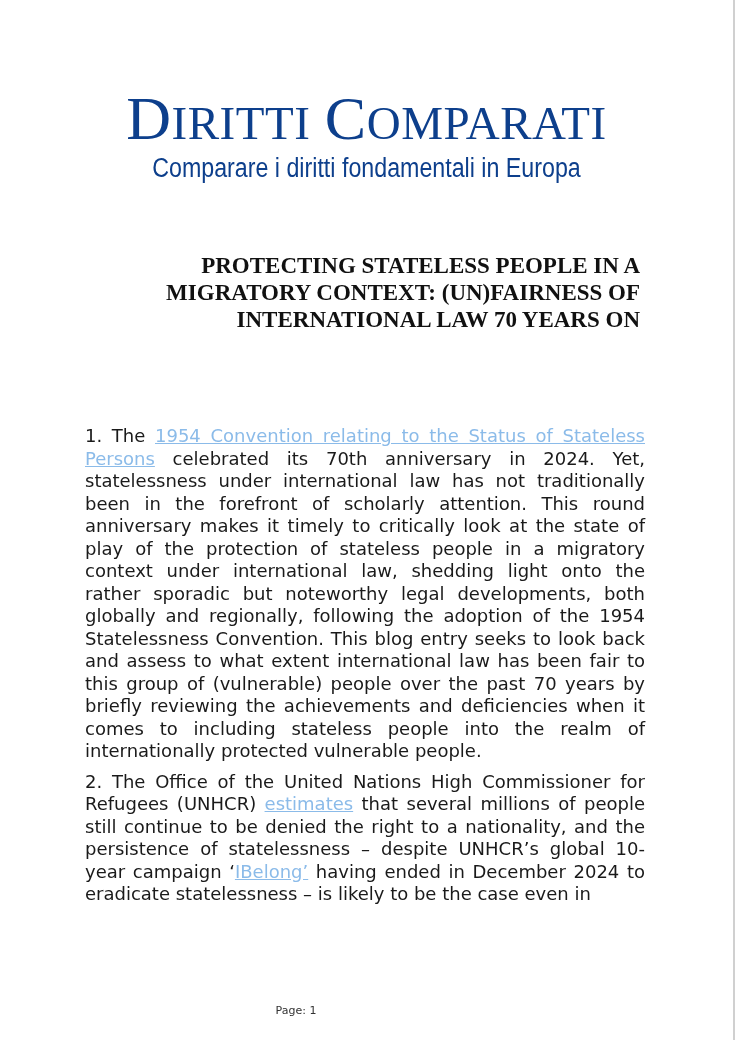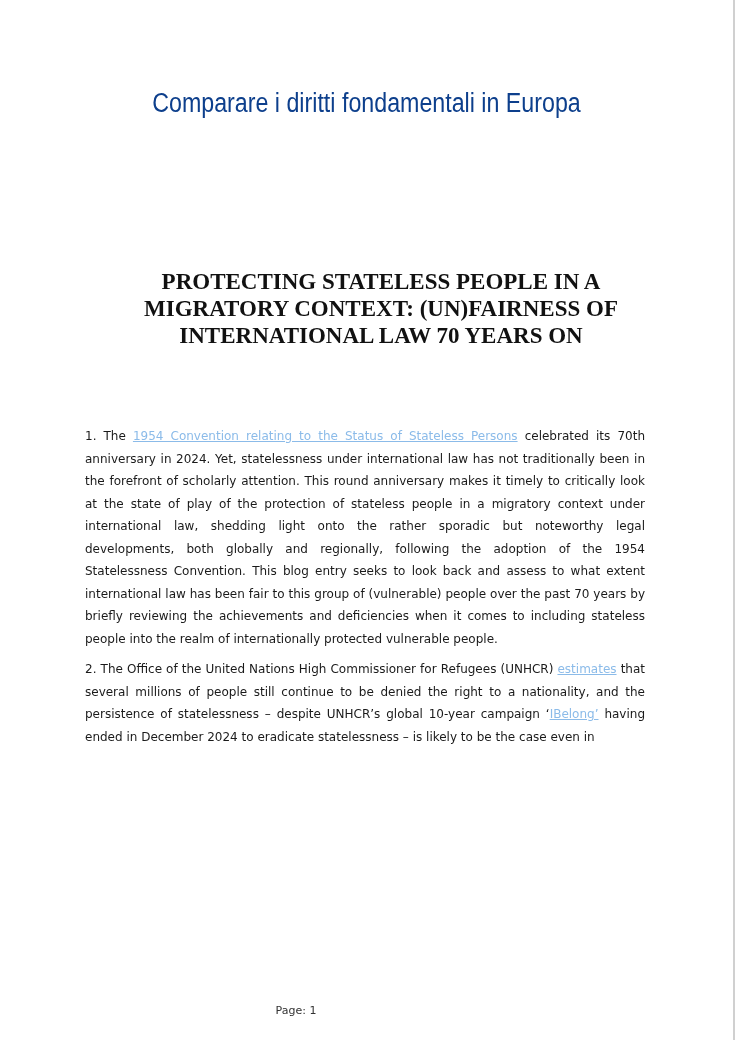--- a/index.html
+++ b/index.html
@@ -6,35 +6,39 @@
     body { width: 735px; height: 1040px; position: relative; overflow: hidden; }
     .page { position: absolute; left: 0; top: 0; width: 733px; height: 1040px; background: #fff; border-right: 2px solid #d0d0d0; }
     .logo { position: absolute; left: 0; top: 88px; width: 733px; text-align: center; }
     .logo-title { font-family: "Liberation Serif", "DejaVu Serif", serif; color: #0d3f8c; font-size: 56px; line-height: 60px; letter-spacing: 0.5px; white-space: nowrap; }
     .logo-title .big { font-size: 62px; }
     .logo-title .sc { font-size: 47px; }
     .logo-sub { font-family: "Liberation Sans", "DejaVu Sans", sans-serif; color: #0d3f8c; font-size: 27px; line-height: 30px; margin-top: 0px; transform: scaleX(0.86); white-space: nowrap; }
     .title { position: absolute; left: 90px; top: 252px; width: 550px; text-align: center; font-family: "Liberation Serif", "DejaVu Serif", serif; font-weight: bold; font-size: 23px; line-height: 27px; color: #111; }
     .byline { position: absolute; left: 0; top: 340px; width: 733px; text-align: center; font-family: "DejaVu Sans", "Liberation Sans", sans-serif; font-style: italic; font-size: 12px; color: #222; }
     .byline a { color: #7fb2e8; text-decoration: underline; font-weight: bold; }
-    .body { position: absolute; left: 85px; top: 425px; width: 560px; font-family: "DejaVu Sans", "Liberation Sans", sans-serif; font-size: 12px; line-height: 22.5px; color: #1a1a1a; text-align: justify; }
+    .body { position: absolute; left: 85px; top: 425px; width: 560px; font-family: "DejaVu Sans", "Liberation Sans", sans-serif; font-size: 18px; line-height: 22.5px; color: #1a1a1a; text-align: justify; }
     .body p { margin: 0 0 8px 0; }
     .body a { color: #8bbbe9; text-decoration: underline; }
     .footer { position: absolute; left: 0; top: 1004px; width: 592px; text-align: center; font-family: "DejaVu Sans", "Liberation Sans", sans-serif; font-size: 11px; color: #333; }
   </style>
 </head>
 <body>
 
 <div class="page">
 
   <div class="logo">
+    <div class="logo-title">
+      <span class="big">D</span><span class="sc">IRITTI</span>
+      <span class="big">C</span><span class="sc">OMPARATI</span>
+    </div>
     <div class="logo-sub">Comparare i diritti fondamentali in Europa</div>
   </div>
 
-  <h1 class="title" style="margin:16px;">PROTECTING STATELESS PEOPLE IN A MIGRATORY CONTEXT: (UN)FAIRNESS OF INTERNATIONAL LAW 70 YEARS ON</h1>
+  <h1 class="title" style="margin:0;text-align:right;">PROTECTING STATELESS PEOPLE IN A MIGRATORY CONTEXT: (UN)FAIRNESS OF INTERNATIONAL LAW 70 YEARS ON</h1>
 
 
   <div class="body">
     <p><span>1. The </span><a>1954 Convention relating to the Status of Stateless Persons</a><span> celebrated its 70th anniversary in 2024. Yet, statelessness under international law has not traditionally been in the forefront of scholarly attention. This round anniversary makes it timely to critically look at the state of play of the protection of stateless people in a migratory context under international law, shedding light onto the rather sporadic but noteworthy legal developments, both globally and regionally, following the adoption of the 1954 Statelessness Convention. This blog entry seeks to look back and assess to what extent international law has been fair to this group of (vulnerable) people over the past 70 years by briefly reviewing the achievements and deficiencies when it comes to including stateless people into the realm of internationally protected vulnerable people.</span></p>
     <p><span>2. The Office of the United Nations High Commissioner for Refugees (UNHCR) </span><a>estimates</a><span> that several millions of people still continue to be denied the right to a nationality, and the persistence of statelessness – despite UNHCR’s global 10-year campaign ‘</span><a>IBelong’</a><span> having ended in December 2024 to eradicate statelessness – is likely to be the case even in</span></p>
   </div>
 
   <div class="footer">Page: 1</div>
 </div>
 

